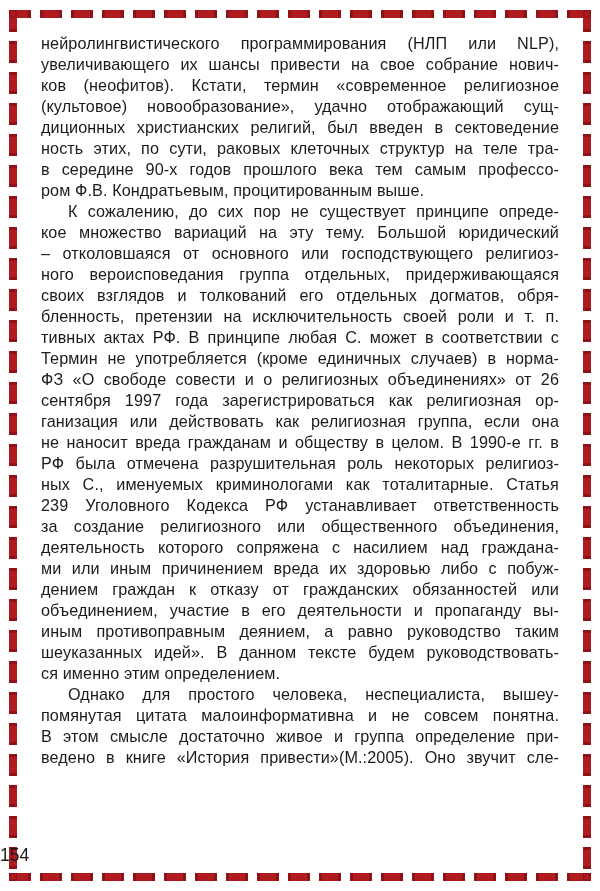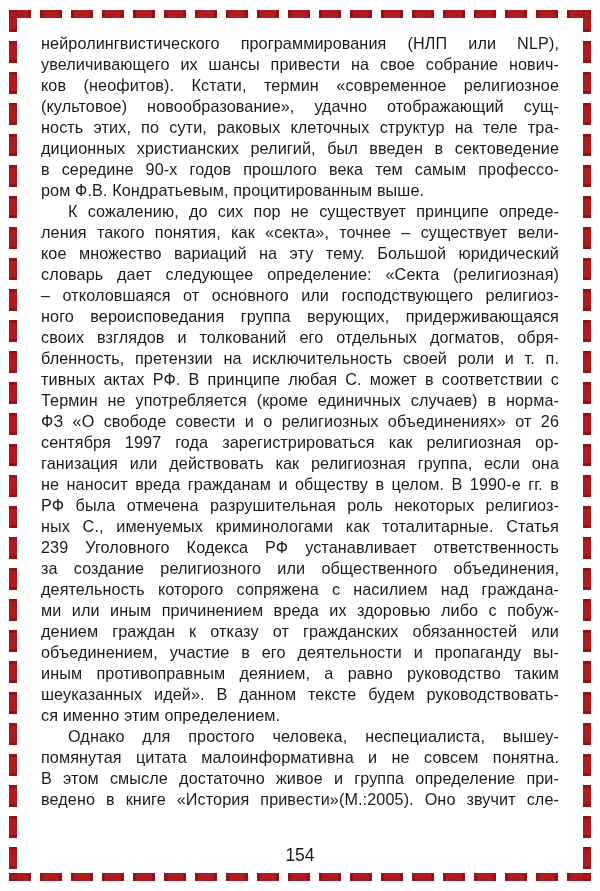--- a/index.html
+++ b/index.html
@@ -73,21 +73,20 @@
   }
   .line.flush {
     -moz-text-align-last: left;
     text-align-last: left;
   }
   .paragraph.indent .line:first-child { text-indent: 27px; }
 
   .page-number {
     position: absolute;
     bottom: 25px; left: 0; right: 0;
-    text-align: center;
     font-size: 17.5px;
     color: var(--text-color);
   }
 </style>
 </head>
 <body>
 
 <div class="page">
   <div class="frame frame-h frame-top"></div>
   <div class="frame frame-h frame-bottom"></div>
@@ -97,32 +96,30 @@
   <div class="corner corner-tr"></div>
   <div class="corner corner-bl"></div>
   <div class="corner corner-br"></div>
 
   <main class="text-block">
       <div class="paragraph">
         <div class="line">нейролингвистического программирования (НЛП или NLP),</div>
         <div class="line">увеличивающего их шансы привести на свое собрание нович-</div>
         <div class="line">ков (неофитов). Кстати, термин «современное религиозное</div>
         <div class="line">(культовое) новообразование», удачно отображающий сущ-</div>
+        <div class="line">диционных христианских религий, был введен в сектоведение</div>
         <div class="line">ность этих, по сути, раковых клеточных структур на теле тра-</div>
-        <div class="line">диционных христианских религий, был введен в сектоведение</div>
         <div class="line">в середине 90-х годов прошлого века тем самым профессо-</div>
         <div class="line flush">ром Ф.В. Кондратьевым, процитированным выше.</div>
       </div>
       <div class="paragraph indent">
         <div class="line">К сожалению, до сих пор не существует принципе опреде-</div>
-        <div class="line">ления такого понятия, как «секта», точнее – существует вели-</div>
         <div class="line">кое множество вариаций на эту тему. Большой юридический</div>
-        <div class="line">словарь дает следующее определение: «Секта (религиозная)</div>
         <div class="line">– отколовшаяся от основного или господствующего религиоз-</div>
-        <div class="line">ного вероисповедания группа верующих, придерживающаяся</div>
+        <div class="line">ного вероисповедания группа отдельных, придерживающаяся</div>
         <div class="line">своих взглядов и толкований его отдельных догматов, обря-</div>
         <div class="line">бленность, претензии на исключительность своей роли и т. п.</div>
         <div class="line">тивных актах РФ. В принципе любая С. может в соответствии с</div>
         <div class="line">Термин не употребляется (кроме единичных случаев) в норма-</div>
         <div class="line">ФЗ «О свободе совести и о религиозных объединениях» от 26</div>
         <div class="line">сентября 1997 года зарегистрироваться как религиозная ор-</div>
         <div class="line">ганизация или действовать как религиозная группа, если она</div>
         <div class="line">не наносит вреда гражданам и обществу в целом. В 1990-е гг. в</div>
         <div class="line">РФ была отмечена разрушительная роль некоторых религиоз-</div>
         <div class="line">ных С., именуемых криминологами как тоталитарные. Статья</div>

